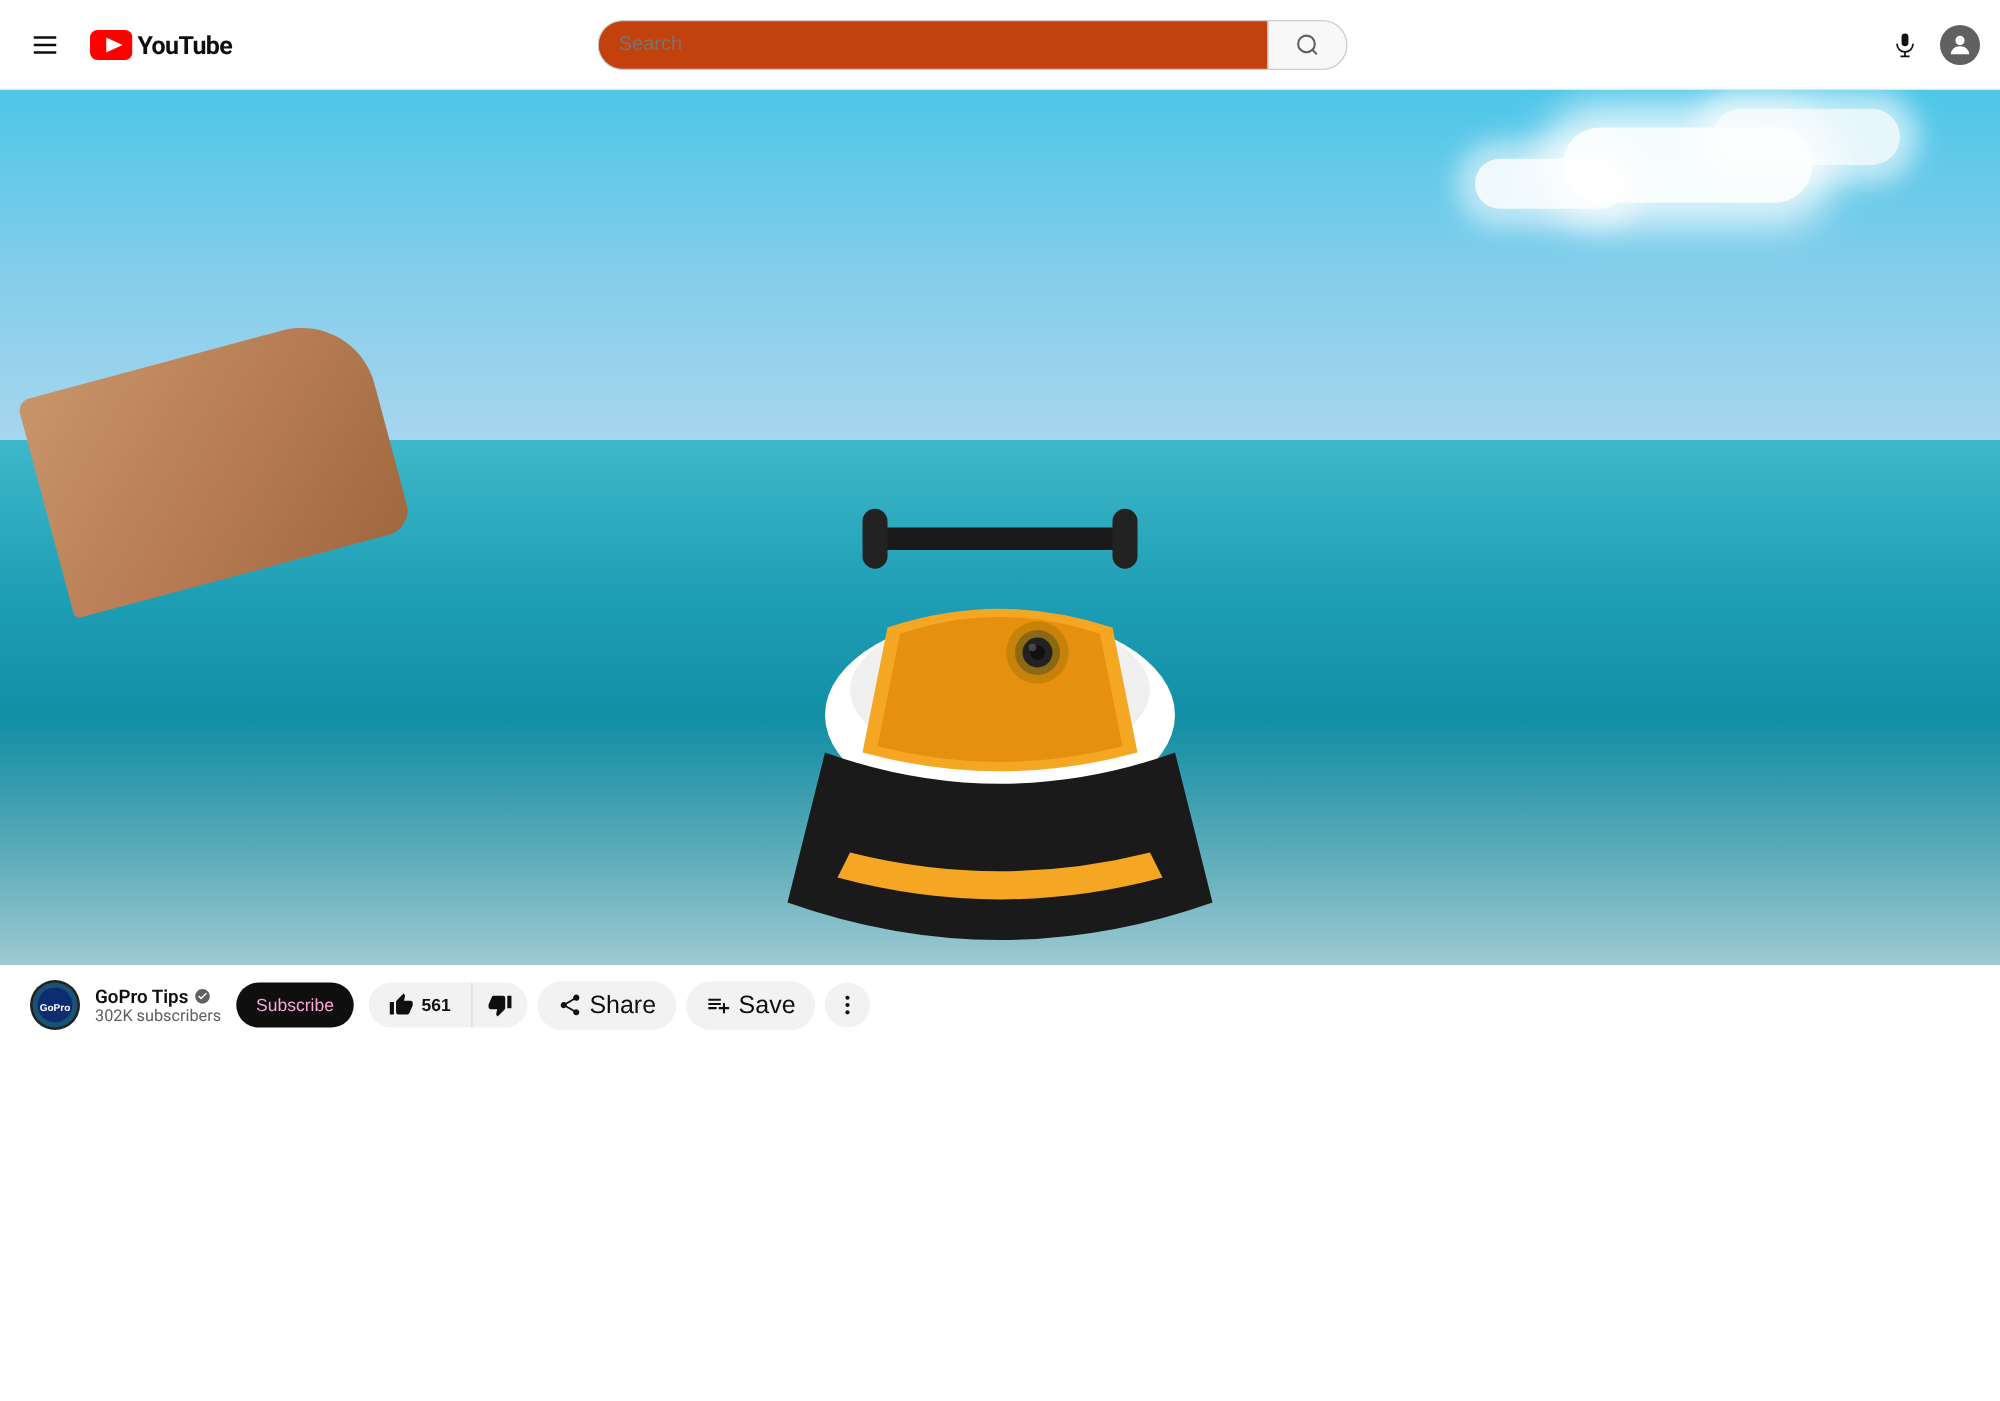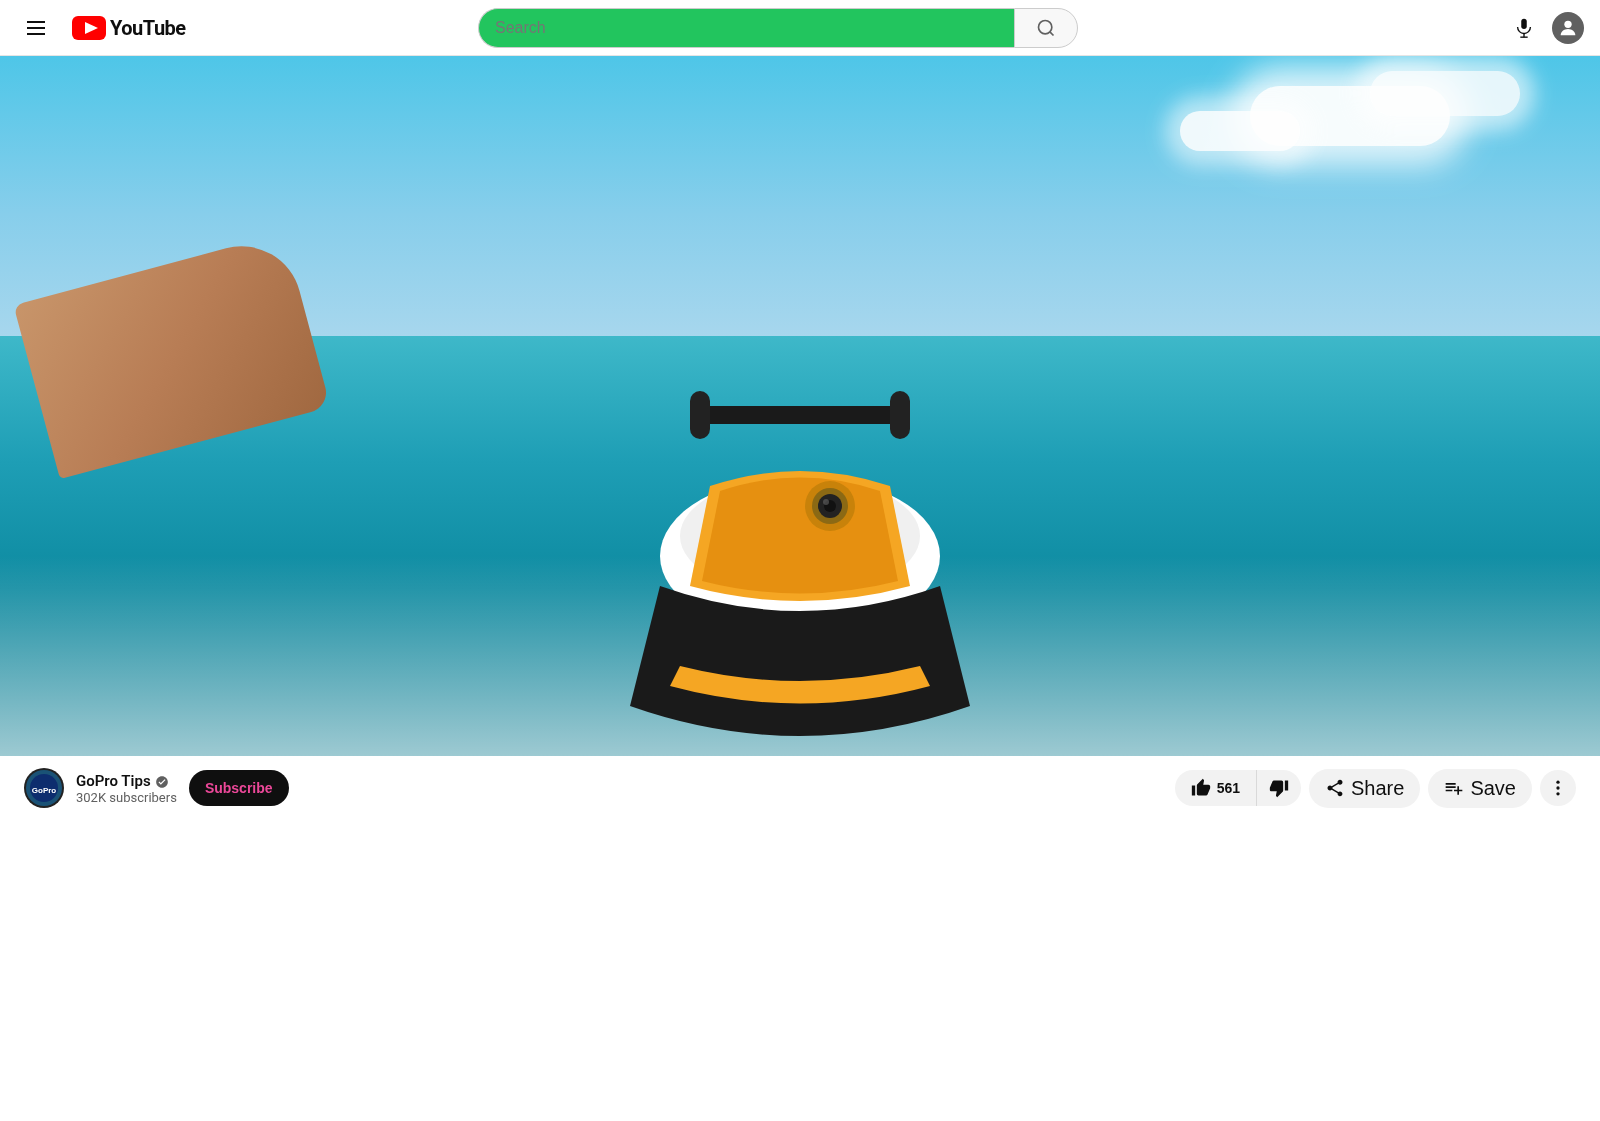--- a/index.html
+++ b/index.html
@@ -3,21 +3,21 @@
   <meta charset="utf-8">
   <style>
     * { margin: 0; padding: 0; box-sizing: border-box; }
     body { font-family: 'Roboto', Arial, sans-serif; background: #fff; color: #0f0f0f; }
 
     
     .header {
       display: flex;
       align-items: center;
       padding: 0 16px;
-      height: 56px;
+      height: 72px;
       border-bottom: 1px solid #e5e5e5;
       position: sticky;
       top: 0;
       background: #fff;
       z-index: 100;
       gap: 32px;
     }
     .header-left {
       display: flex;
       align-items: center;
@@ -70,21 +70,21 @@
     .search-input {
       flex: 1;
       height: 40px;
       border: 1px solid #ccc;
       border-right: none;
       border-radius: 40px 0 0 40px;
       padding: 0 16px;
       font-size: 16px;
       outline: none;
       color: #0f0f0f;
-      background: #22c55e;
+      background: #c2410c;
     }
     .search-button {
       width: 64px;
       height: 40px;
       border: 1px solid #ccc;
       border-radius: 0 40px 40px 0;
       background: #f8f8f8;
       cursor: pointer;
       display: flex;
       align-items: center;
@@ -210,21 +210,20 @@
     .video-title {
       font-size: 20px;
       font-weight: 700;
       line-height: 1.4;
       color: #0f0f0f;
       margin-bottom: 12px;
     }
     .video-meta-row {
       display: flex;
       align-items: center;
-      justify-content: space-between;
       flex-wrap: wrap;
       gap: 12px;
       padding-bottom: 12px;
     }
     .channel-info {
       display: flex;
       align-items: center;
       gap: 12px;
     }
     .channel-avatar {
@@ -266,26 +265,26 @@
     .verified-icon {
       color: #606060;
       font-size: 14px;
     }
     .subscriber-count {
       font-size: 13px;
       color: #606060;
     }
     .subscribe-button {
       background: #0f0f0f;
-      color: #ec4899;
+      color: #f9a8d4;
       border: none;
       border-radius: 20px;
       padding: 10px 16px;
       font-size: 14px;
-      font-weight: 700;
+      font-weight: 400;
       cursor: pointer;
     }
     .action-buttons {
       display: flex;
       align-items: center;
       gap: 8px;
     }
     .action-btn {
       display: flex;
       align-items: center;

